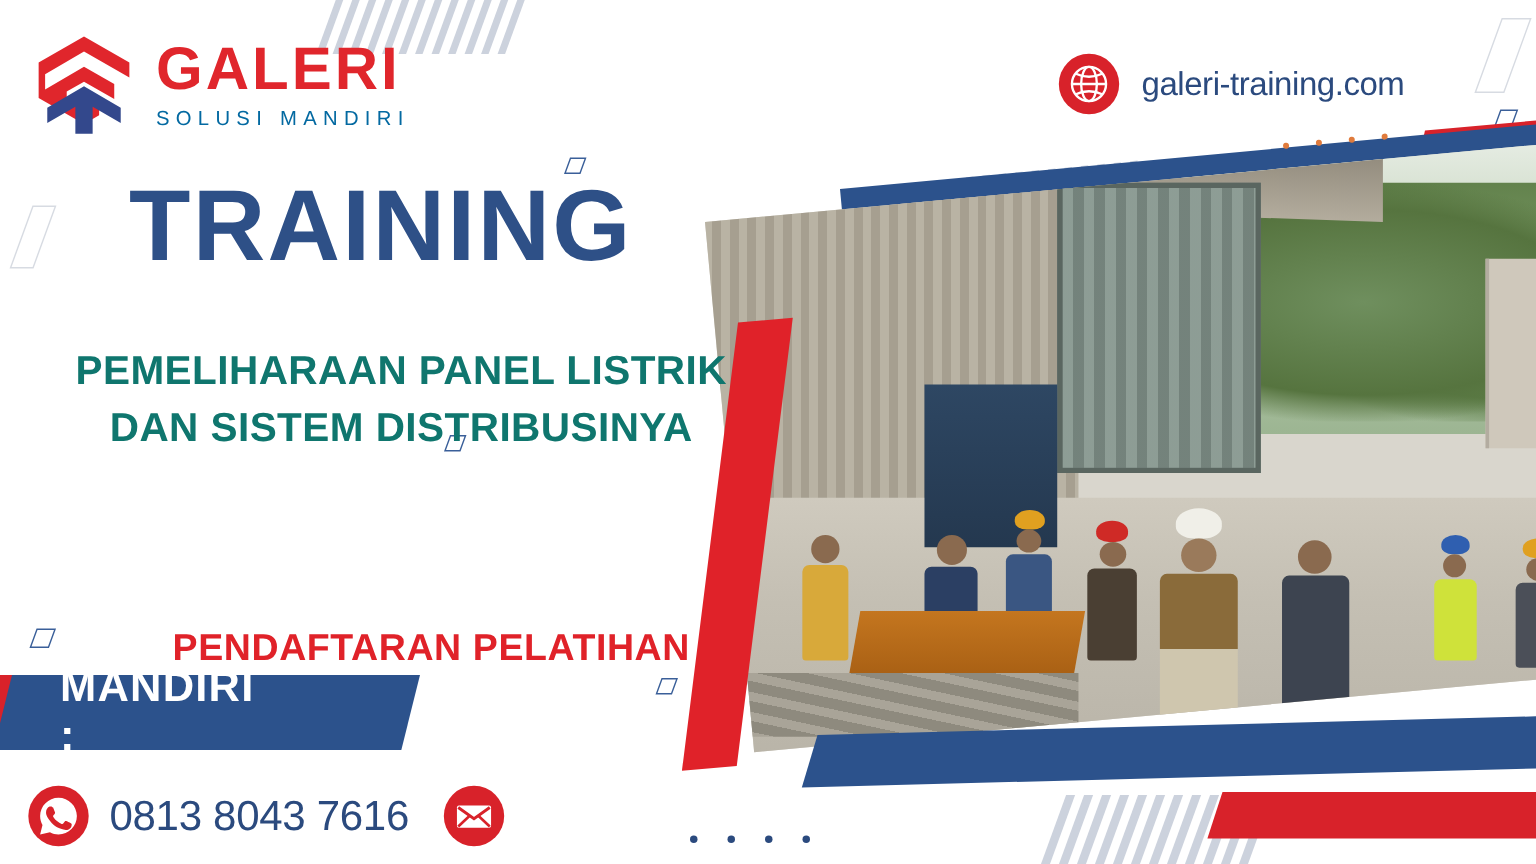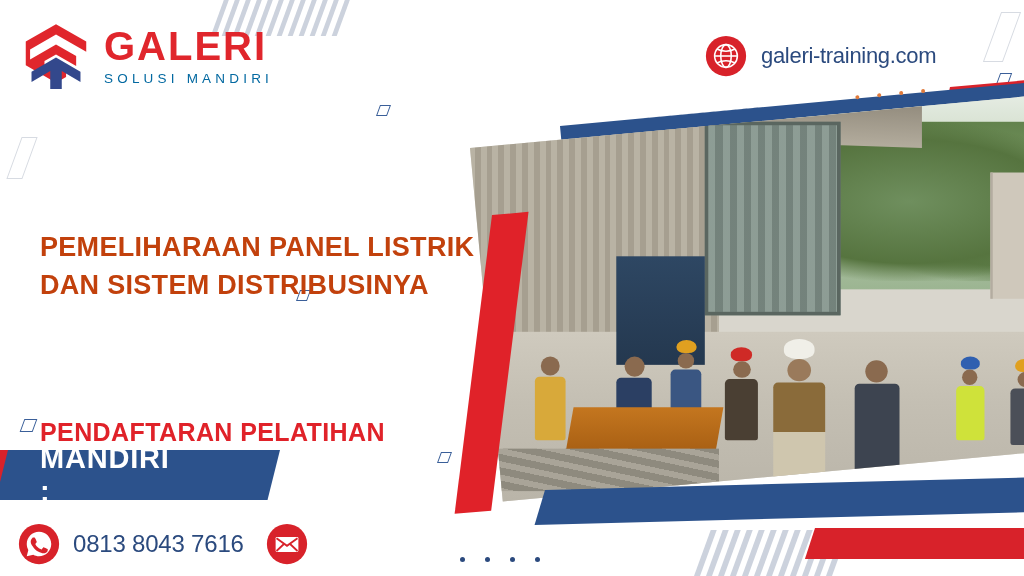--- a/index.html
+++ b/index.html
@@ -67,29 +67,29 @@
   .site-url { font-size:22px; color:#2b4a7e; letter-spacing:-0.3px; }
 
   
   .headline {
     position:absolute; left:86px; top:117px;
     font-size:67px; font-weight:bold; color:#2e5087;
     letter-spacing:1.5px; line-height:1;
   }
   .subhead {
     position:absolute; left:40px; top:228px; width:455px;
-    text-align:left;
-    font-size:27px; font-weight:bold; color:#c2410c;
+    text-align:center;
+    font-size:27px; font-weight:bold; color:#0f766e;
     line-height:1.42; letter-spacing:0.3px;
   }
 
   
   .reg-title {
     position:absolute; left:40px; top:418px; width:420px;
-    text-align:left;
+    text-align:right;
     font-size:25px; font-weight:bold; color:#e02229;
     letter-spacing:0.4px;
   }
   .hubungi-wrap { position:absolute; left:0; top:450px; height:50px; }
   .hub-red {
     position:absolute; left:0; top:0; width:28px; height:50px;
     background:#d8222a; transform:skewX(-14deg); transform-origin:top left;
   }
   .hub-blue {
     position:absolute; left:8px; top:0; width:272px; height:50px;
@@ -97,21 +97,21 @@
   }
   .hub-label {
     position:absolute; left:40px; top:0; height:50px;
     display:flex; align-items:center;
     font-size:29px; font-weight:bold; color:#ffffff; letter-spacing:0.8px;
   }
 
   
   .contacts { position:absolute; left:18px; top:523px; display:flex; align-items:center; }
   .c-icon { width:42px; height:42px; flex:none; }
-  .c-text { font-size:24px; color:#2b4a7e; margin-left:13px; letter-spacing:-0.2px; }
+  .c-text { font-size:28px; color:#2b4a7e; margin-left:13px; letter-spacing:-0.2px; }
   .c-gap { width:22px; }
   .dots-row { position:absolute; left:460px; top:557px; display:flex; gap:20px; }
   .dots-row span { width:5px; height:5px; border-radius:50%; background:#2b4a7e; display:block; }
 
   
   .photo-frame {
     position:absolute; left:470px; top:148px;
     width:575px; height:355px;
     transform:rotate(-5.3deg);
     transform-origin:top left;
@@ -359,20 +359,21 @@
         <circle cx="24" cy="24" r="13"></circle>
         <ellipse cx="24" cy="24" rx="6" ry="13"></ellipse>
         <line x1="11" y1="24" x2="37" y2="24"></line>
         <path d="M13.5 16 Q24 21 34.5 16"></path>
         <path d="M13.5 32 Q24 27 34.5 32"></path>
       </g>
     </svg>
     <div class="site-url">galeri-training.com</div>
   </div>
 
+  <div class="headline">TRAINING</div>
   <div class="subhead">PEMELIHARAAN PANEL LISTRIK DAN SISTEM DISTRIBUSINYA</div>
 
   <div class="reg-title">PENDAFTARAN PELATIHAN</div>
   <div class="hubungi-wrap">
     <div class="hub-red"></div>
     <div class="hub-blue"></div>
     <div class="hub-label">MANDIRI :</div>
   </div>
 
   <div class="contacts">

